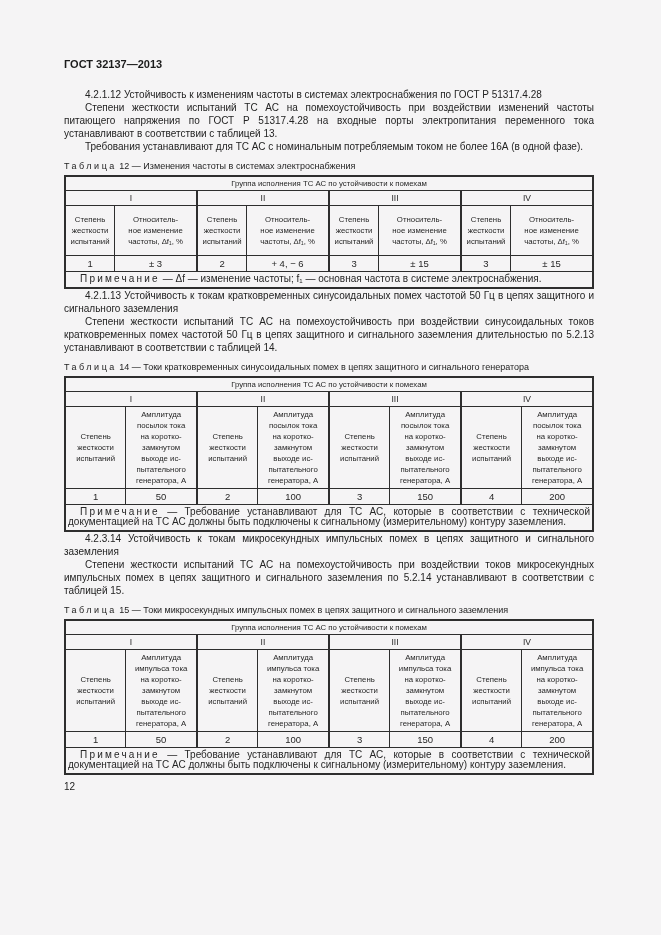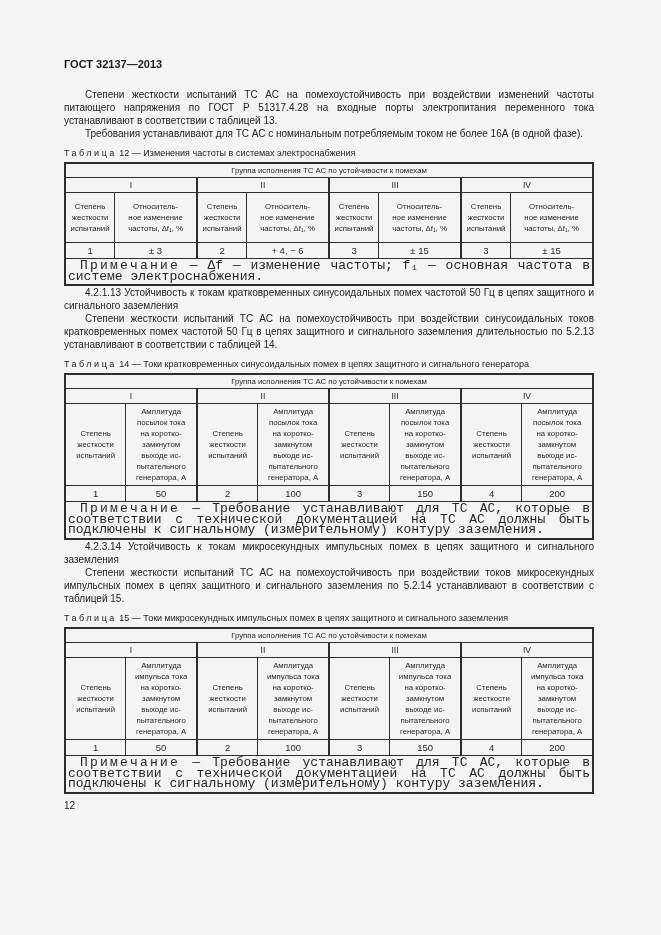--- a/index.html
+++ b/index.html
@@ -18,34 +18,35 @@
   .tbl-caption{font-size:9px;color:#232323;margin:8px 0 4px 0;}
   .cap-label{letter-spacing:2.5px;}
   table.gtable{width:100%;border-collapse:collapse;table-layout:fixed;border:2px solid #2e2e2e;padding-left:28px;}
   table.gtable td{border:1px solid #2e2e2e;text-align:center;vertical-align:middle;color:#262626;padding:2px;}
   .ghead td{font-size:7.8px;padding:5px 2px;}
   .roman td{font-size:8.5px;padding:2px;}
   .subhead td{font-size:7.8px;line-height:11px;white-space:pre-line;padding:5px 1px;}
   .t13 .subhead td{padding:8px 1px;}
   .data td{font-size:9.5px;padding:3px 2px;border-top:4px double #2e2e2e;}
   .noterow td{text-align:left;padding:2px 5px 5px 5px;}
-  .note{font-size:13px;line-height:10.6px;text-align:justify;text-indent:12px;color:#262626;font-family:Liberation Mono, monospace;}
+  .note{font-size:10px;line-height:10.6px;text-align:justify;text-indent:12px;color:#262626;}
   .note-label{letter-spacing:2.2px;}
   .gsep{border-left:2px solid #2e2e2e !important;}
   .page-number{font-size:10px;color:#232323;margin-top:6px;}
   .tbl-block{margin-top:8px;}
 </style>
 </head>
 <body>
 
 <div class="content">
 
   <div class="running-head">ГОСТ 32137—2013</div>
 
   <div class="section">
+    <p class="para">4.2.1.12 Устойчивость к изменениям частоты в системах электроснабжения по ГОСТ Р 51317.4.28</p>
     <p class="para">Степени жесткости испытаний ТС АС на помехоустойчивость при воздействии изменений частоты питающего напряжения по ГОСТ Р 51317.4.28 на входные порты электропитания переменного тока устанавливают в соответствии с таблицей 13.</p>
     <p class="para">Требования устанавливают для ТС АС с номинальным потребляемым током не более 16А (в одной фазе).</p>
   </div>
 
   <div class="tbl-block">
     <div class="tbl-caption">
       <span class="cap-label">Таблица</span>
       <span>12</span>
       <span>— Изменения частоты в системах электроснабжения</span>
     </div>

